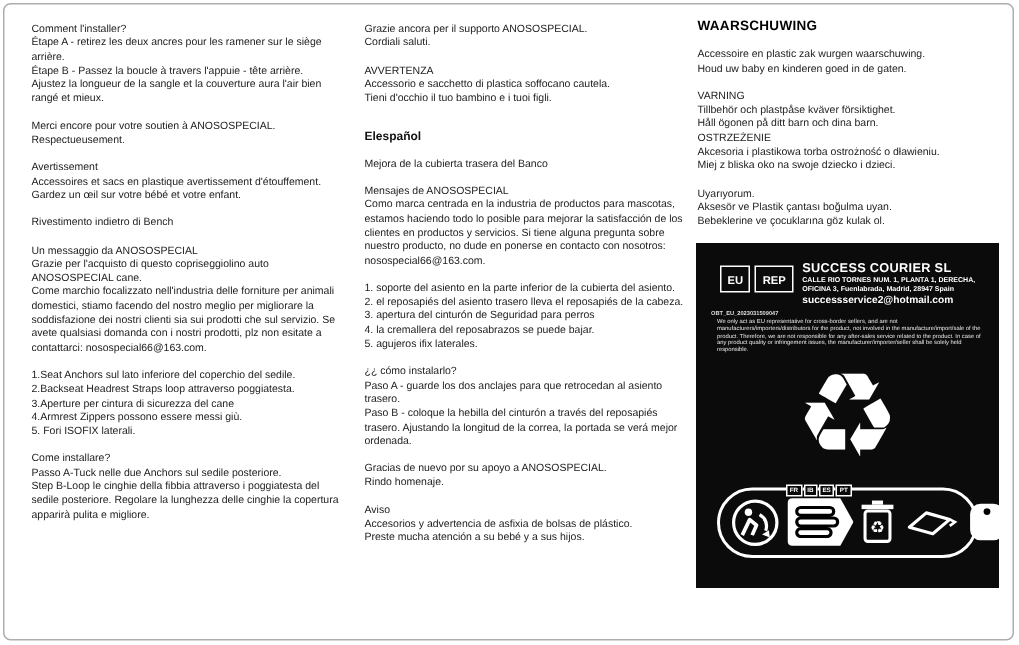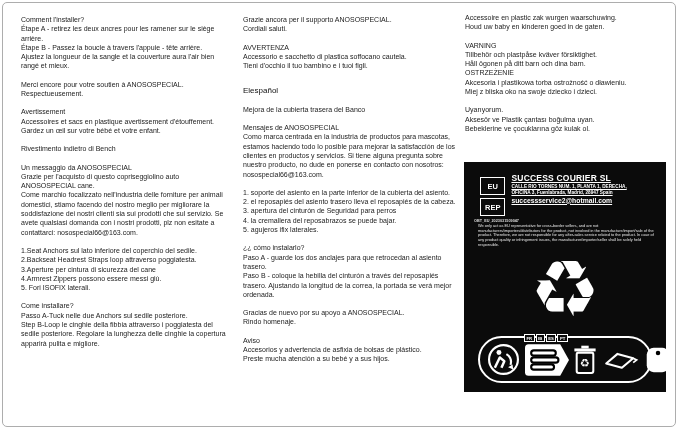--- a/index.html
+++ b/index.html
@@ -7,36 +7,36 @@
   body { font-family:"Liberation Sans", sans-serif; color:#1c1c1c; }
   .page {
     position:absolute; left:2px; top:2px; width:674px; height:425px;
     background:#fff; border:1px solid #adadad; border-radius:5px; overflow:hidden;
   }
   .col { position:absolute; font-size:7px; line-height:9.3px; color:#222; }
   .col1 { left:18px;  top:12px; width:211px; }
   .col2 { left:240px; top:12px; width:213px; }
   .col3 { left:462px; top:10px; width:207px; }
   .p { white-space:pre-line; margin:0 0 9px 0; }
-  .h { font-weight:normal; font-size:8px; margin:4px 0 9px 0; color:#111; }
+  .h { font-weight:bold; font-size:8px; margin:4px 0 9px 0; color:#111; }
   .h.big-gap { margin-top:16px; }
   .h-warn { font-weight:bold; font-size:9px; letter-spacing:.2px; margin:0 0 10px 0; color:#000; }
 
   
   .label {
     position:absolute; left:461px; top:159px; width:202px; height:230px;
     background:#0b0b0b; color:#fff; overflow:hidden;
   }
   .eurep-row { display:flex; align-items:flex-start; gap:6px; margin:12px 6px 0 16px; }
-  .eurep-box { display:flex; gap:3px; margin-top:3px;flex-direction:column; }
+  .eurep-box { display:flex; gap:3px; margin-top:3px; }
   .eurep-cell {
     border:1.5px solid #fff; color:#fff; font-weight:bold; font-size:7.5px;
     height:18px; display:flex; align-items:center; justify-content:center; padding:0 4px;
   }
-  .company-block { line-height:1.15;text-decoration:underline; }
+  .company-block { line-height:1.15; }
   .company { font-weight:bold; font-size:8.5px; letter-spacing:.2px; }
   .addr { font-weight:bold; font-size:4.7px; line-height:1.25; }
   .email { font-weight:bold; font-size:6.8px; margin-top:1px; }
   .code { font-size:3.8px; color:#ddd; margin:3px 0 0 10px; font-weight:bold; }
   .disclaimer {
     font-size:3.9px; line-height:1.2; color:#e8e8e8; margin:1px 10px 0 14px; text-align:left;
   }
   .recycle {
     text-align:center; font-family:"DejaVu Sans", sans-serif;
     font-size:78px; line-height:80px; color:#fff; margin-top:2px; user-select:none;
@@ -102,20 +102,21 @@
 Paso A - guarde los dos anclajes para que retrocedan al asiento trasero.
 Paso B - coloque la hebilla del cinturón a través del reposapiés trasero. Ajustando la longitud de la correa, la portada se verá mejor ordenada.</p>
     <p class="p">Gracias de nuevo por su apoyo a ANOSOSPECIAL.
 Rindo homenaje.</p>
     <p class="p">Aviso
 Accesorios y advertencia de asfixia de bolsas de plástico.
 Preste mucha atención a su bebé y a sus hijos.</p>
   </div>
 
   <div class="col col3">
+    <div class="h-warn">WAARSCHUWING</div>
     <p class="p">Accessoire en plastic zak wurgen waarschuwing.
 Houd uw baby en kinderen goed in de gaten.</p>
     <p class="p">VARNING
 Tillbehör och plastpåse kväver försiktighet.
 Håll ögonen på ditt barn och dina barn.
 OSTRZEŻENIE
 Akcesoria i plastikowa torba ostrożność o dławieniu.
 Miej z bliska oko na swoje dziecko i dzieci.</p>
     <p class="p">Uyarıyorum.
 Aksesör ve Plastik çantası boğulma uyan.

